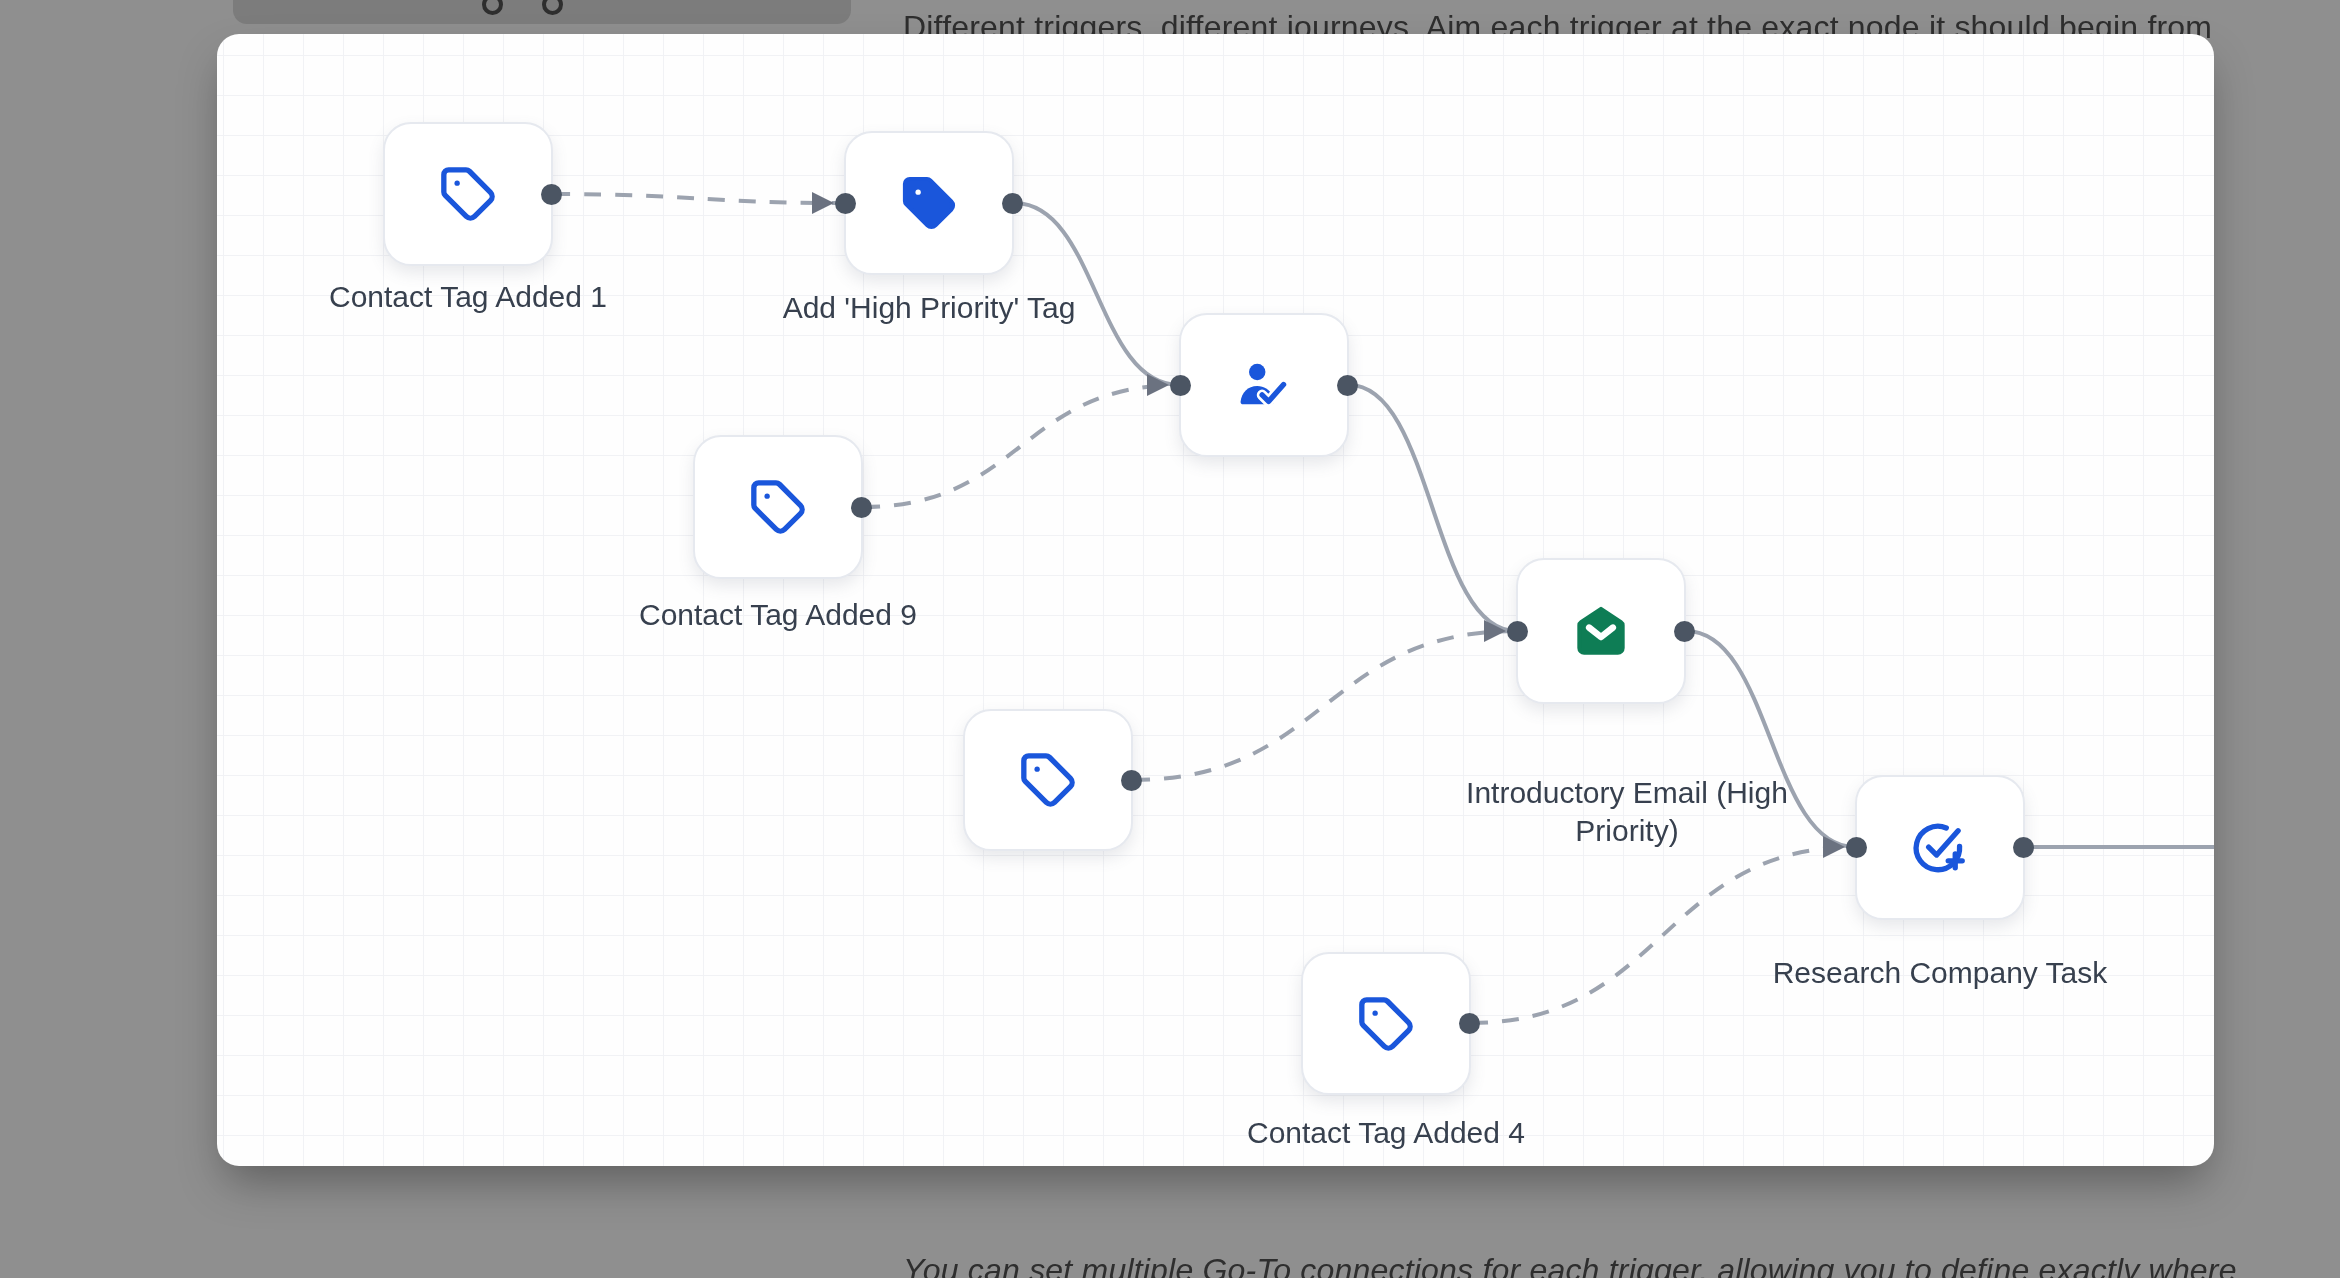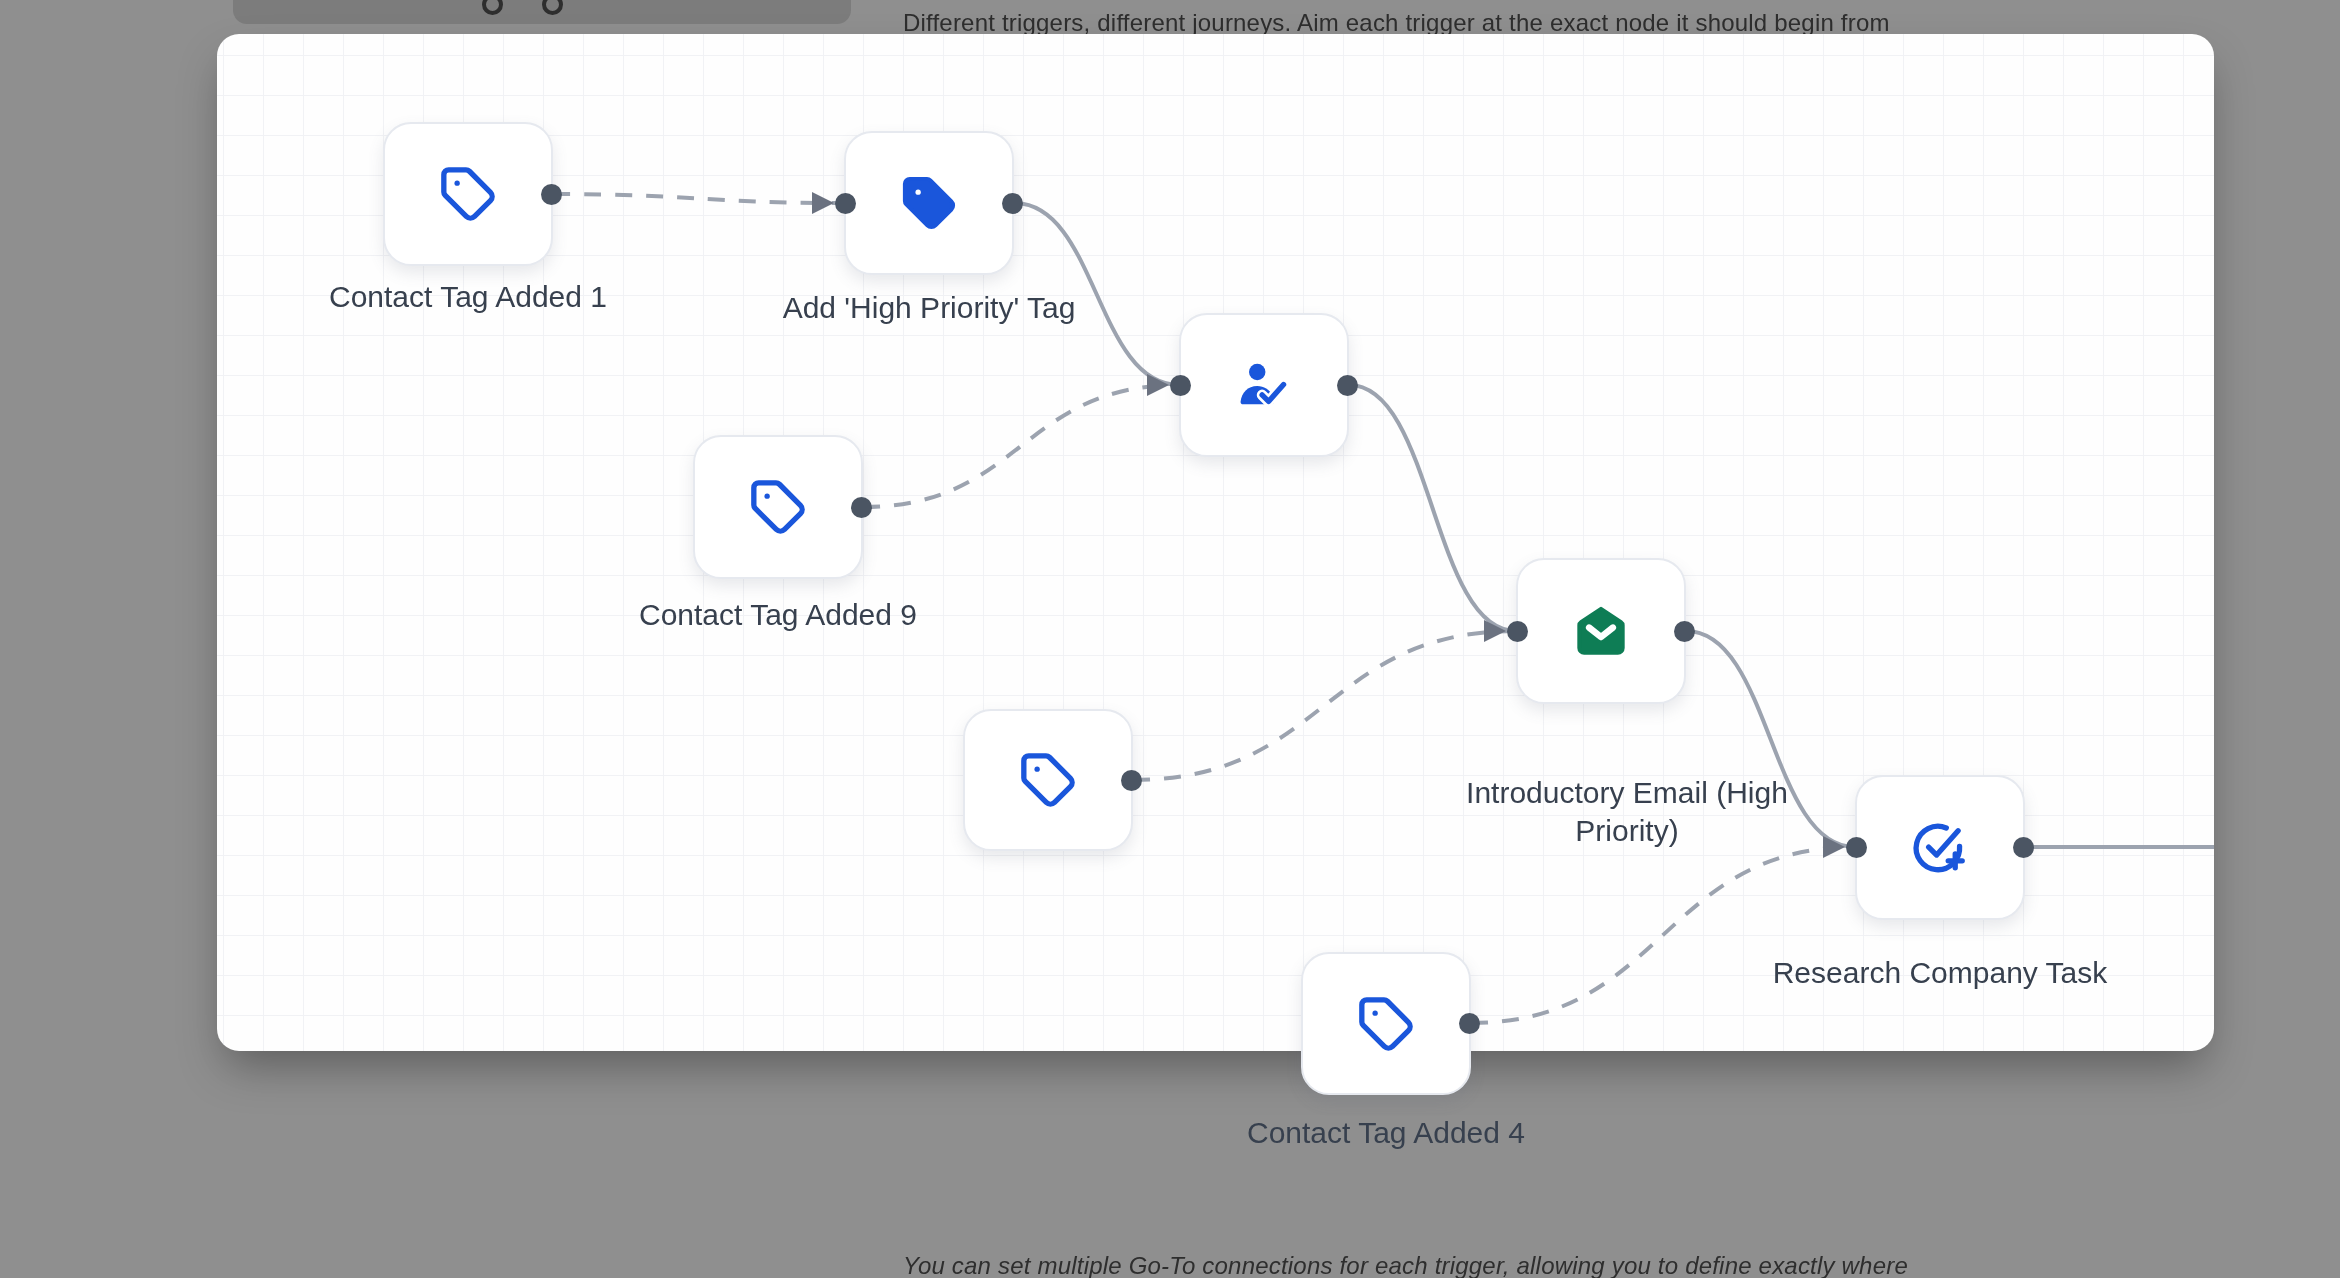--- a/index.html
+++ b/index.html
@@ -3,39 +3,39 @@
 <meta charset="utf-8">
 <style>
   html,body{margin:0;padding:0;}
   body{
     width:2340px;height:1278px;position:relative;overflow:hidden;
     background:#8f8f8f;
     font-family:"Liberation Sans", sans-serif;
   }
   
   .bg-caption{
-    position:absolute;left:903px;color:#2e2e2e;font-size:24px;
+    position:absolute;left:903px;color:#2e2e2e;font-size:32px;
     white-space:nowrap;letter-spacing:0.2px;
   }
   .bg-caption.top{top:9px;}
   .bg-caption.bottom{top:1252px;font-style:italic;}
   .cutoff-block{
     position:absolute;left:233px;top:0;width:618px;height:24px;
     background:#7c7c7c;border-radius:0 0 14px 14px;
   }
   .descender{
     position:absolute;top:-6px;width:13px;height:13px;border:4px solid #2e2e2e;
     border-radius:50%;background:transparent;
   }
   .descender.d1{left:482px;}
   .descender.d2{left:542px;}
 
   
   .flow-modal{
-    position:absolute;left:217px;top:34px;width:1997px;height:1017px;
+    position:absolute;left:217px;top:34px;width:1997px;height:1132px;
     background:#fefefe;border-radius:22px;
     background-image:
       linear-gradient(to right,#f1f2f5 1.5px,transparent 1.5px),
       linear-gradient(to bottom,#f1f2f5 1.5px,transparent 1.5px);
     background-size:40px 40px;
     background-position:6px 21px;
     box-shadow:0 22px 45px -8px rgba(0,0,0,0.35);
   }
   .edges-layer{position:absolute;left:0;top:0;z-index:1;}
   .flow-node{

